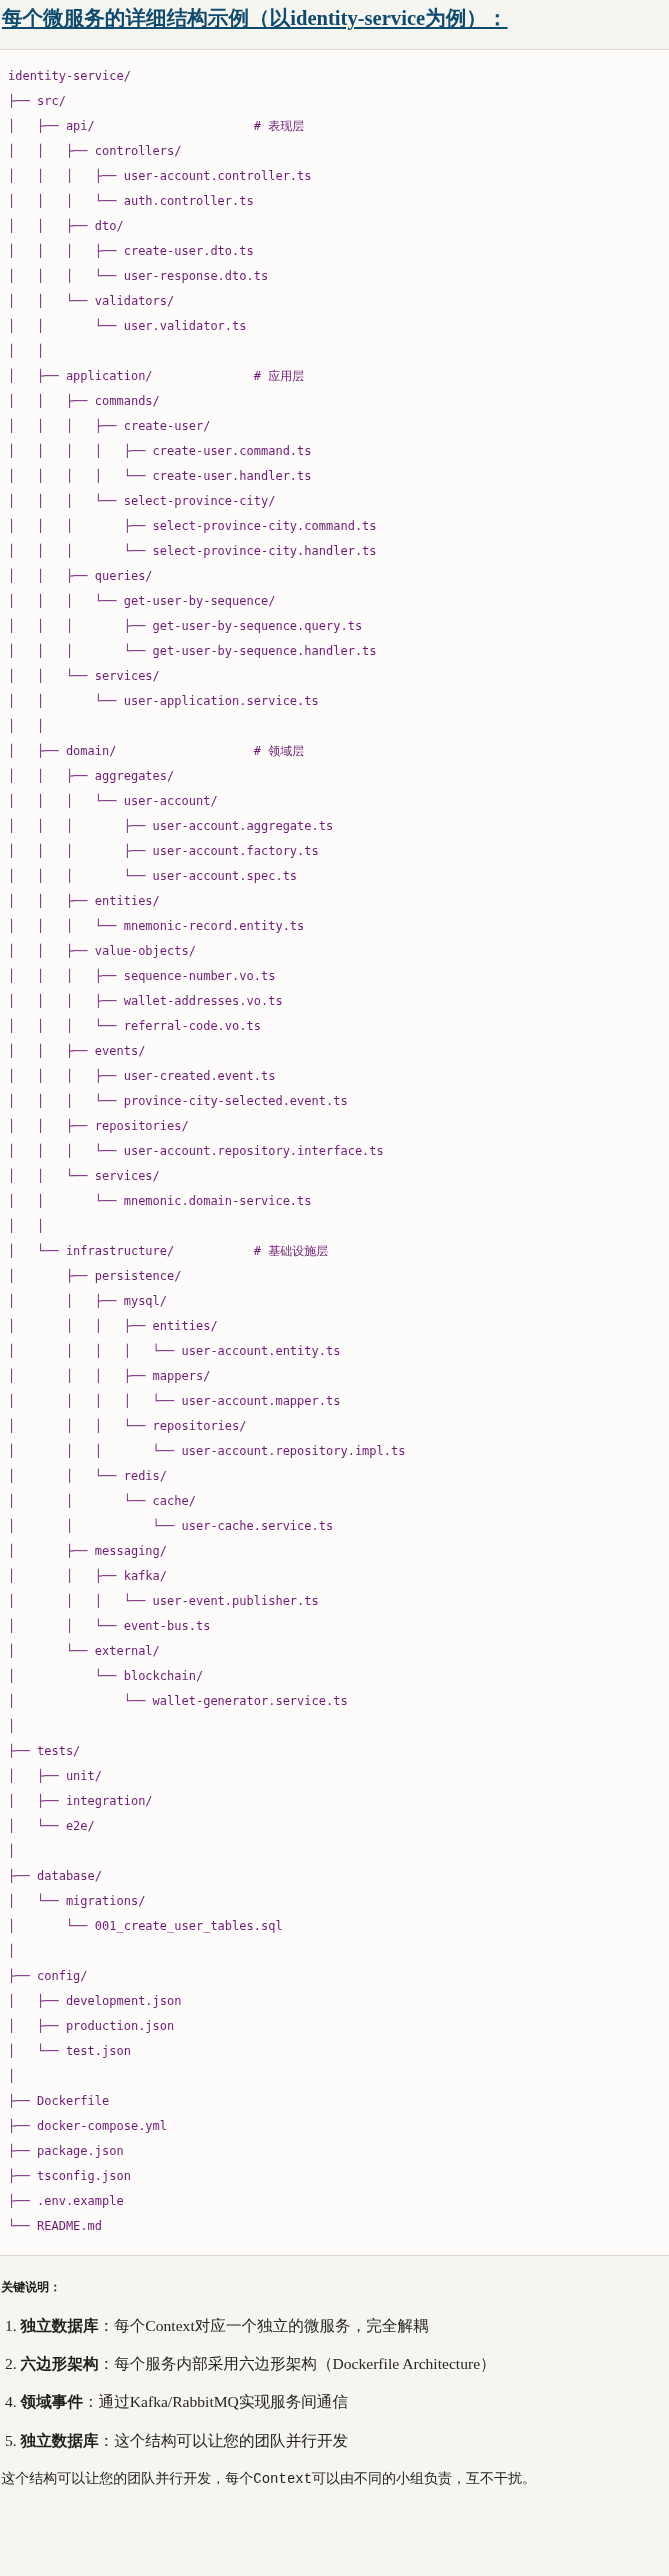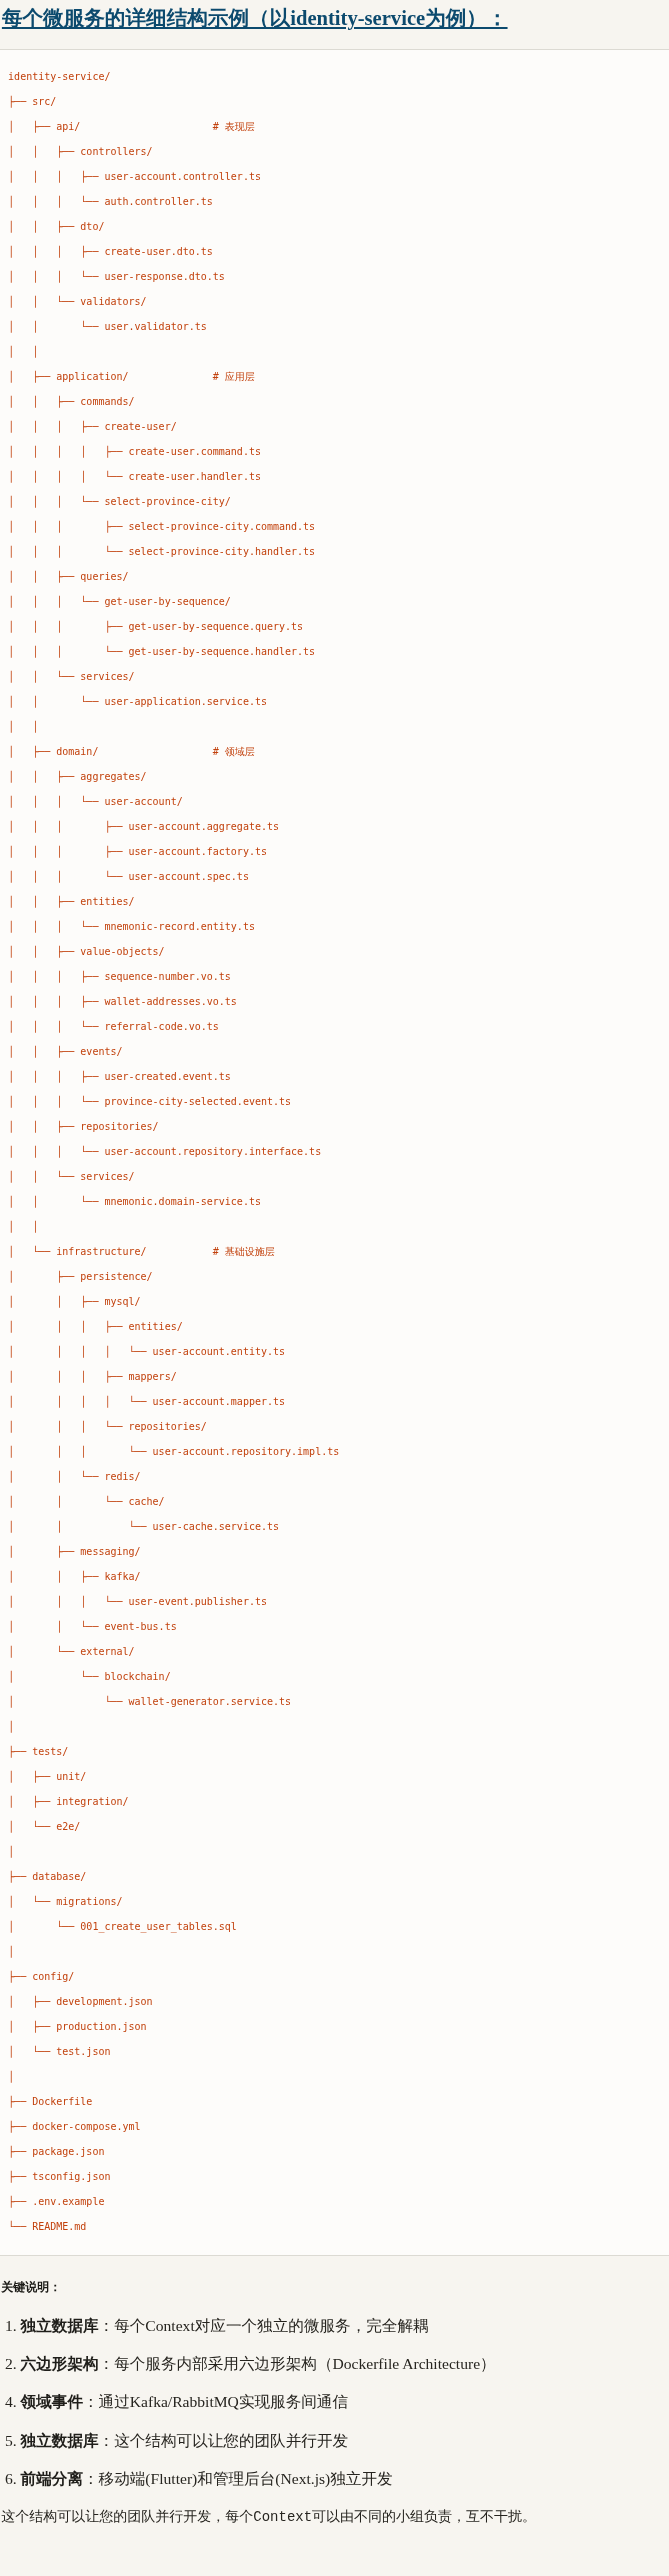--- a/index.html
+++ b/index.html
@@ -23,23 +23,23 @@
     margin: 6.3px 3.8px 0 1.9px;
     text-decoration: underline;
   }
   .tree-block {
     margin: 17.5px 0 0 0;
     background: #fdfcfa;
     border-top: 0.6px solid #dcdad3;
     border-bottom: 0.6px solid #dcdad3;
     padding: 13.8px 8.1px 16.3px 8.1px;
     font-family: "DejaVu Sans Mono", "Liberation Mono", monospace;
-    font-size: 10px;
+    font-size: 12px;
     line-height: 25px;
-    color: #c2410c;
+    color: #701a75;
     white-space: pre;
     overflow: hidden;
   }
   .notes-heading {
     font-size: 12px;
     line-height: 21px;
     font-weight: bold;
     color: #1b1a16;
     margin: 21px 2.5px 20px 1.3px;
   }
@@ -169,21 +169,18 @@
 
 
     <div class="note-item">
       <span class="note-num">4. </span><span class="note-term">领域事件</span><span class="note-text">：通过Kafka/RabbitMQ实现服务间通信</span>
     </div>
 
     <div class="note-item">
       <span class="note-num">5. </span><span class="note-term">独立数据库</span><span class="note-text">：这个结构可以让您的团队并行开发</span>
     </div>
 
-    <div class="note-item">
-      <span class="note-num">6. </span><span class="note-term">前端分离</span><span class="note-text">：移动端(Flutter)和管理后台(Next.js)独立开发</span>
-    </div>
 
     <p class="closing-paragraph">这个结构可以让您的团队并行开发，每个Context可以由不同的小组负责，互不干扰。</p>
   </div>
 
 </div>
 
 
 </body></html>

